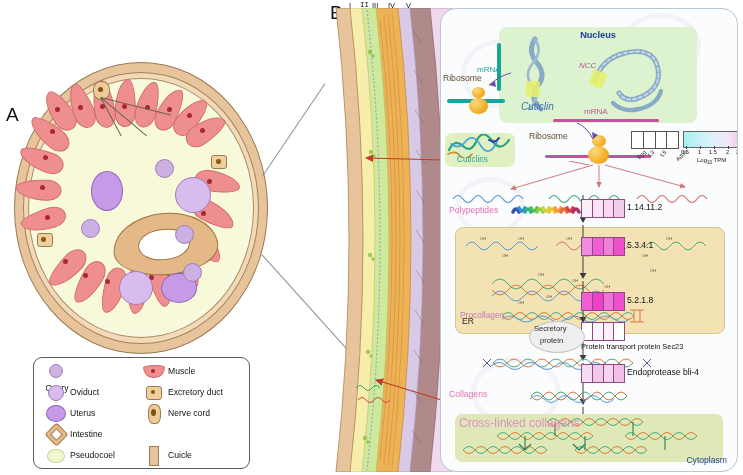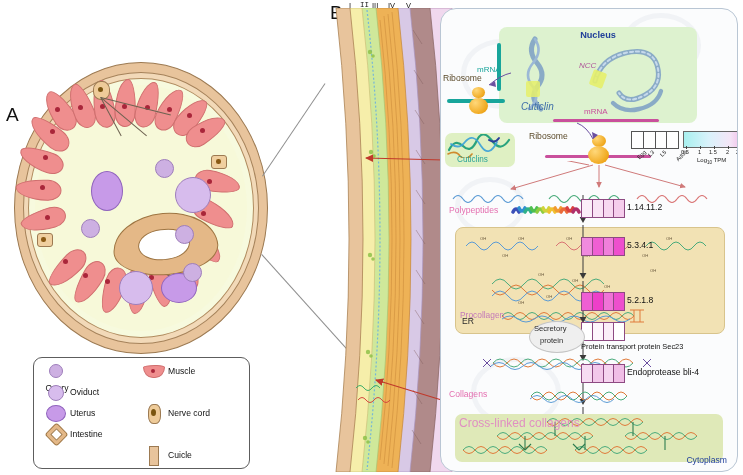--- a/index.html
+++ b/index.html
@@ -217,29 +217,42 @@
     </div>
 
     <div class="lg-row" style="left:10px;top:66px;">
       <div class="lg-ico">
         <div style="position:absolute;left:4px;top:1px;width:15px;height:15px;background:#e4b887;border:1.2px solid #9e7542;transform:rotate(45deg);border-radius:3px;"></div>
         <div style="position:absolute;left:8px;top:5px;width:7px;height:7px;background:#fff;border:1px solid #9e7542;transform:rotate(45deg);"></div>
       </div>
       <span class="lg-txt">Intestine</span>
     </div>
 
+    <div class="lg-row" style="left:10px;top:87px;">
+      <div class="lg-ico">
+        <div style="position:absolute;left:3px;top:3px;width:16px;height:12px;background:#f2f6cf;border:1px solid #ccd08f;border-radius:50%;"></div>
+      </div>
+      <span class="lg-txt">Pseudocoel</span>
+    </div>
 
     <div class="lg-row" style="left:108px;top:3px;">
       <div class="lg-ico">
         <div style="position:absolute;left:1px;top:3px;width:20px;height:11px;background:#ef8e8e;border:0.6px solid #d06f6f;border-radius:60% 40% 50% 50%/20% 20% 90% 90%;"></div>
         <div style="position:absolute;left:9px;top:7px;width:4px;height:4px;background:#a9263a;border-radius:50%;"></div>
       </div>
       <span class="lg-txt">Muscle</span>
     </div>
 
+    <div class="lg-row" style="left:108px;top:24px;">
+      <div class="lg-ico">
+        <div style="position:absolute;left:4px;top:3px;width:14px;height:12px;background:#f0cf9f;border:1.1px solid #9c7a52;border-radius:3px;"></div>
+        <div style="position:absolute;left:9px;top:7px;width:4px;height:4px;background:#8a5a14;border-radius:50%;"></div>
+      </div>
+      <span class="lg-txt">Excretory duct</span>
+    </div>
 
     <div class="lg-row" style="left:108px;top:45px;">
       <div class="lg-ico">
         <div style="position:absolute;left:6px;top:0px;width:11px;height:18px;background:#eecb99;border:1.1px solid #9c7a52;border-radius:40%;"></div>
         <div style="position:absolute;left:9px;top:5px;width:5px;height:7px;background:#7a5510;border-radius:50%;"></div>
       </div>
       <span class="lg-txt">Nerve cord</span>
     </div>
 
 

